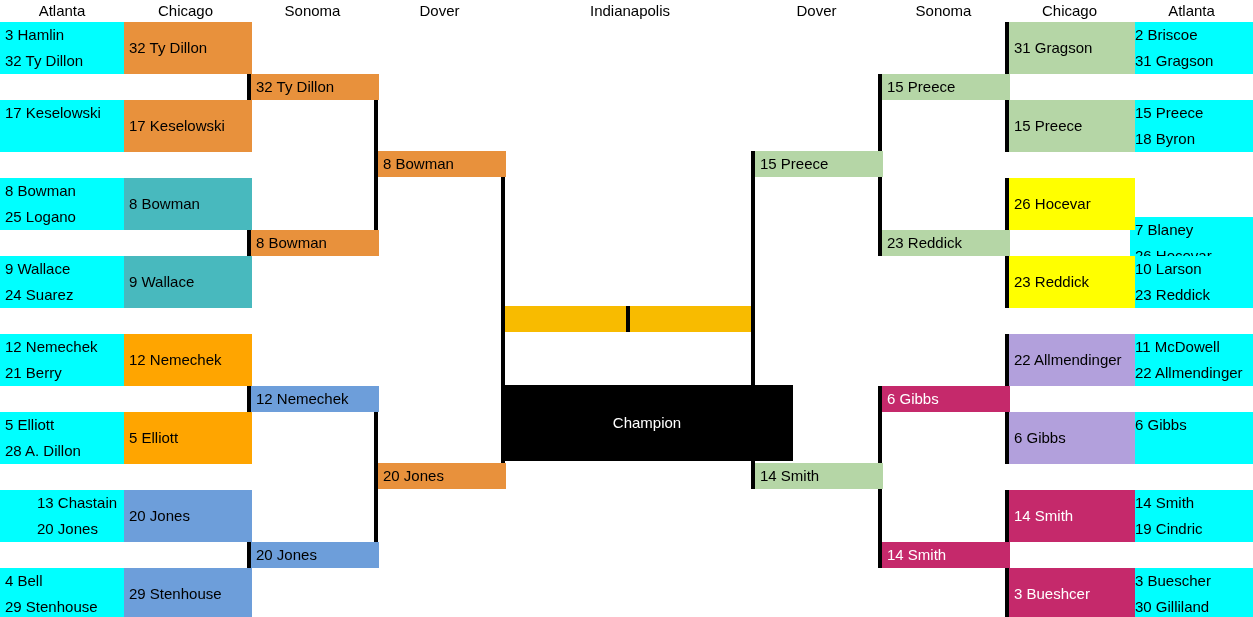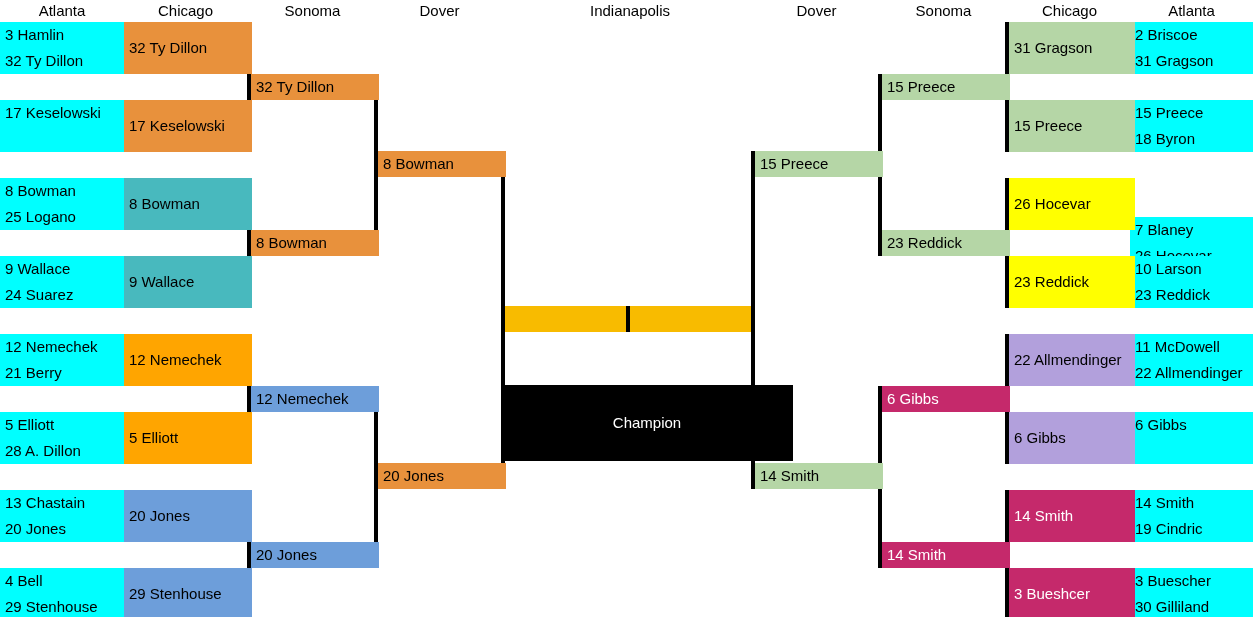--- a/index.html
+++ b/index.html
@@ -71,21 +71,21 @@
       <span class="line">24 Suarez</span>
     </div>
     <div class="box" style="left: 0px; top: 334px; width: 124px; height: 52px; background: rgb(0, 255, 255);">
       <span class="line">12 Nemechek</span>
       <span class="line">21 Berry</span>
     </div>
     <div class="box" style="left: 0px; top: 412px; width: 124px; height: 52px; background: rgb(0, 255, 255);">
       <span class="line">5 Elliott</span>
       <span class="line">28 A. Dillon</span>
     </div>
-    <div class="box" style="left: 0px; top: 490px; width: 124px; height: 52px; background: rgb(0, 255, 255);">
+    <div class="box" style="left: 0px; top: 490px; width: 124px; height: 52px; background: rgb(0, 255, 255); padding-left: 32px;">
       <span class="line">13 Chastain</span>
       <span class="line">20 Jones</span>
     </div>
     <div class="box" style="left: 0px; top: 568px; width: 124px; height: 52px; background: rgb(0, 255, 255);">
       <span class="line">4 Bell</span>
       <span class="line">29 Stenhouse</span>
     </div>
     <div class="box single52" style="left: 124px; top: 22px; width: 123px; height: 52px; background: rgb(232, 145, 60);">32 Ty Dillon</div>
     <div class="box single52" style="left: 124px; top: 100px; width: 123px; height: 52px; background: rgb(232, 145, 60);">17 Keselowski</div>
     <div class="box single52" style="left: 124px; top: 178px; width: 123px; height: 52px; background: rgb(72, 185, 190);">8 Bowman</div>

